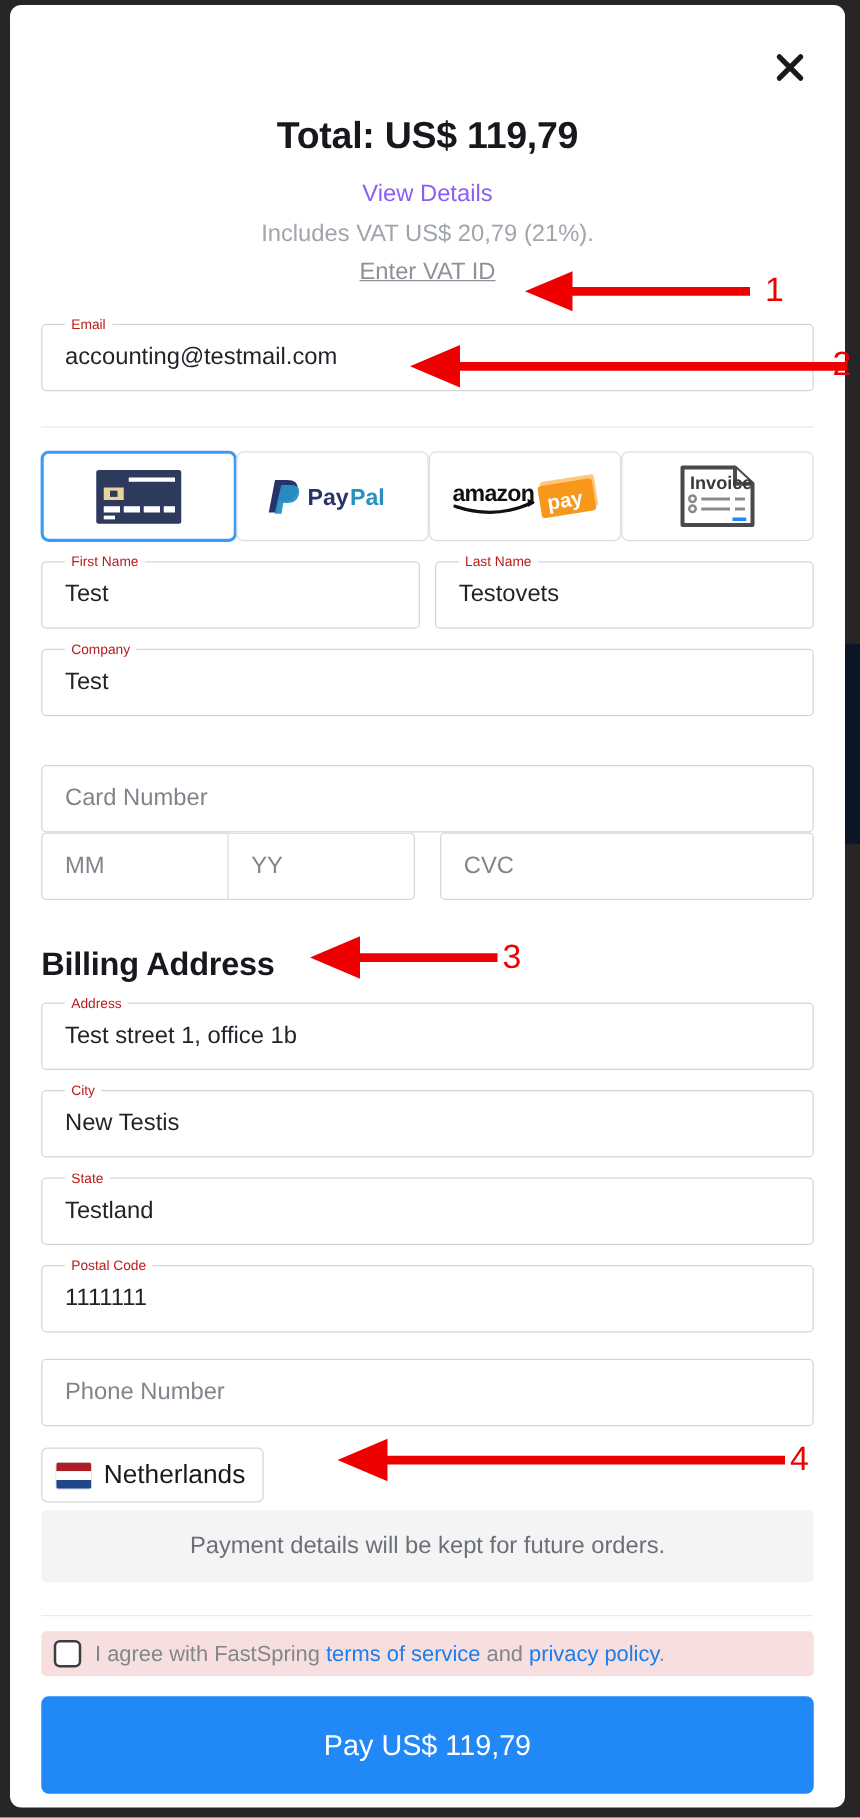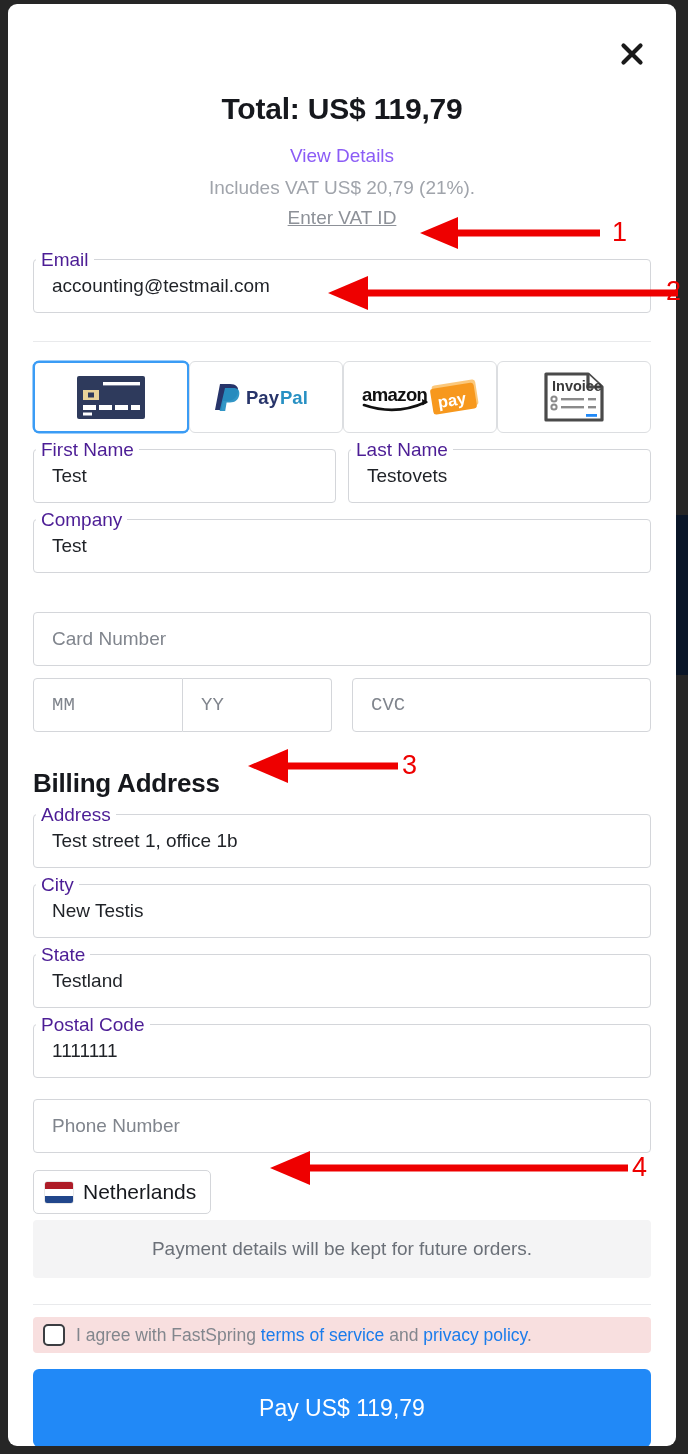--- a/index.html
+++ b/index.html
@@ -94,25 +94,25 @@
     height: 54px;
     border: 1px solid #d4d6da;
     border-radius: 4px;
     box-sizing: border-box;
     background: #fff;
   }
   .field.has-label { }
   .field .flabel {
     position: absolute;
     top: -9px;
-    left: 2px;
+    left: 18px;
     background: #ffffff;
     padding: 0 5px;
-    font-size: 19px;
-    color: #4c1d95;
+    font-size: 11px;
+    color: #b91c1c;
     line-height: 18px;
   }
   .field .fvalue {
     position: absolute;
     left: 18px;
     top: 50%;
     transform: translateY(-50%);
     font-size: 19px;
     color: #1f2227;
     white-space: nowrap;
@@ -159,22 +159,21 @@
 
   .row2 {
     display: flex;
     gap: 12px;
   }
   .row2 > .field { flex: 1; }
 
   .row-mmyy {
     display: flex;
     gap: 20px;
-    margin-top: 12px;
-    font-family: Liberation Mono, monospace;
+    margin-top: 0;
   }
   .mmyy-group {
     flex: 1;
     display: flex;
   }
   .mmyy-group .field {
     margin-top: 0;
     flex: 1;
     border-radius: 0;
   }

